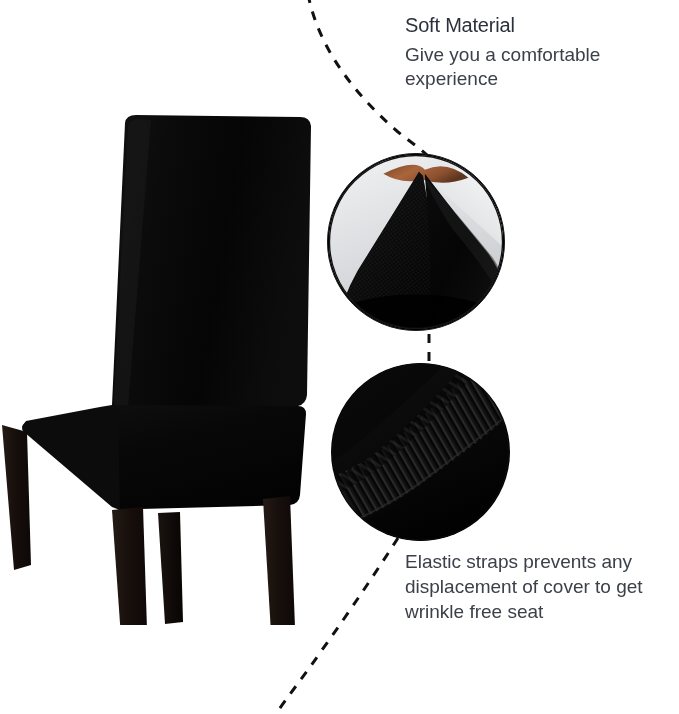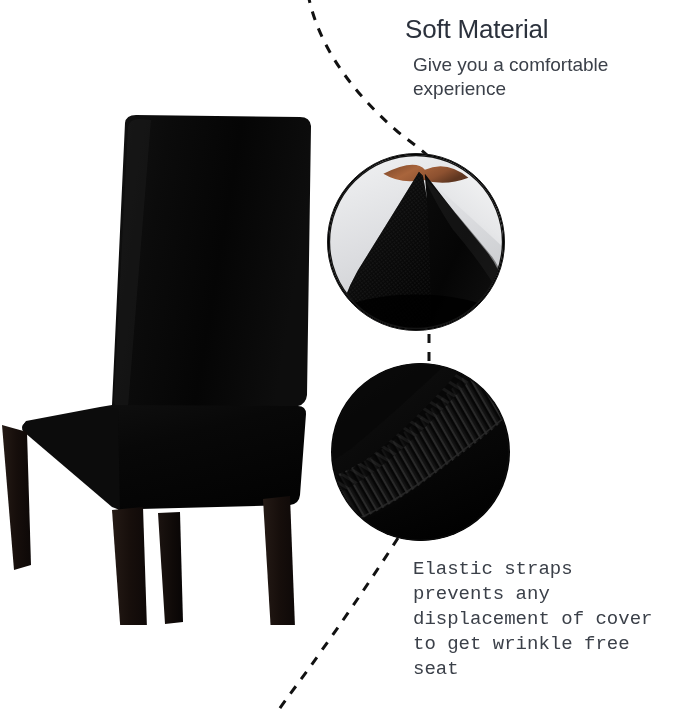--- a/index.html
+++ b/index.html
@@ -77,38 +77,37 @@
     left: 405px;
     top: 14px;
     width: 268px;
   }
   .text-block.elastic-bottom {
     left: 405px;
     top: 549px;
     width: 272px;
   }
   .feature-title {
-    font-size: 26px;
+    font-size: 20px;
     font-weight: 400;
     color: #2b313c;
     letter-spacing: -0.2px;
     line-height: 1.18;
     margin: 0 0 5px 0;
     white-space: nowrap;
   }
   .feature-body {
     font-size: 19px;
     font-weight: 400;
     color: #3b4049;
     line-height: 1.28;
-    margin: 8px;
+    margin: 0;
   }
   .elastic-bottom .feature-body {
     line-height: 1.32;
-    font-family: Liberation Mono, monospace;
   }
 </style>
 </head>
 <body>
 
 <div id="infographic">
 
   <div class="chair-photo">
     <svg viewBox="0 0 320 530" width="320" height="530" xmlns="http://www.w3.org/2000/svg">
       <defs>

